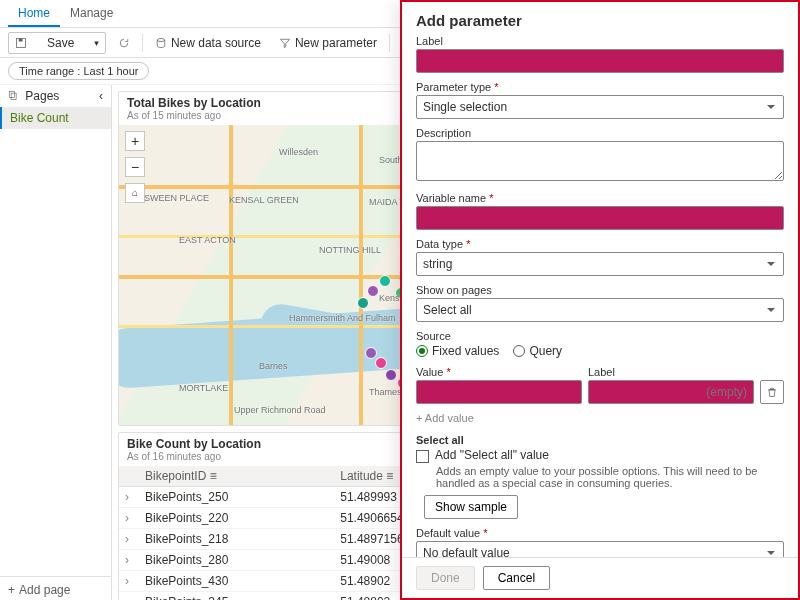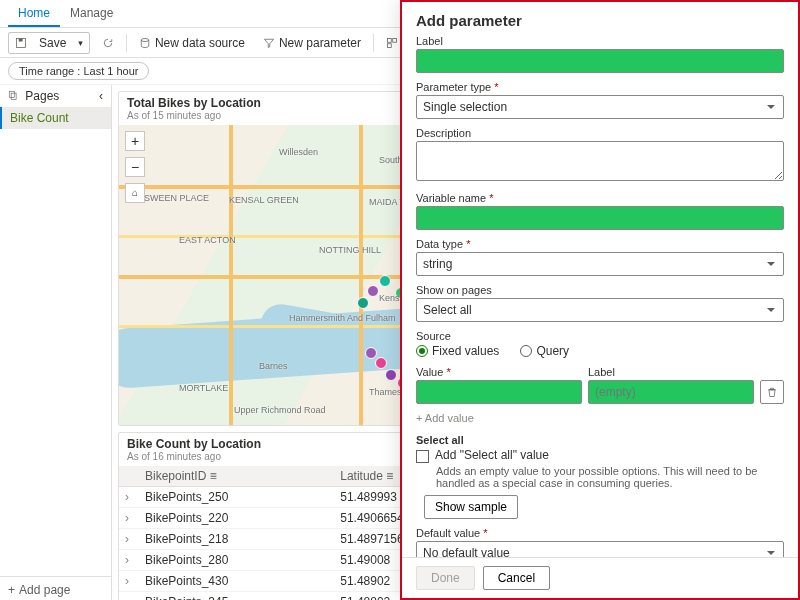--- a/index.html
+++ b/index.html
@@ -5,21 +5,21 @@
   * { box-sizing: border-box; margin: 0; padding: 0; font-family: "Segoe UI", Arial, sans-serif; font-size: 12px; }
   body { background: #fff; color: #323130; width: 800px; height: 600px; overflow: hidden; position: relative; }
 
   
   .tabs { border-bottom: 1px solid #e1dfdd; display: flex; padding: 0 8px; height: 28px; }
   .tab { padding: 6px 10px; cursor: pointer; color: #605e5c; }
   .tab.active { color: #0078d4; border-bottom: 2px solid #0078d4; }
 
   
   .toolbar { display: flex; align-items: center; gap: 6px; padding: 4px 8px; border-bottom: 1px solid #e1dfdd; height: 30px; }
-  .tbtn { display: inline-flex; align-items: center; gap: 12px; padding: 3px 6px; border: 1px solid #c8c6c4; border-radius: 2px; background: #fff; cursor: pointer; color: #323130; }
+  .tbtn { display: inline-flex; align-items: center; gap: 20px; padding: 3px 6px; border: 1px solid #c8c6c4; border-radius: 2px; background: #fff; cursor: pointer; color: #323130; }
   .tlink { display: inline-flex; align-items: center; gap: 4px; padding: 3px 6px; cursor: pointer; color: #323130; }
   .sep { width: 1px; height: 18px; background: #e1dfdd; }
   .icon { display: inline-block; width: 12px; height: 12px; }
 
   
   .chip-row { padding: 4px 8px; border-bottom: 1px solid #f3f2f1; }
   .chip { display: inline-block; border: 1px solid #c8c6c4; border-radius: 10px; padding: 2px 10px; font-size: 11px; cursor: pointer; }
 
   
   .body { display: flex; height: calc(600px - 28px - 30px - 24px); }
@@ -54,25 +54,25 @@
   .table th { text-align: left; padding: 3px 6px; background: #f3f2f1; color: #605e5c; font-weight: 400; border-bottom: 1px solid #e1dfdd; }
   .table td { padding: 3px 6px; border-bottom: 1px solid #f3f2f1; }
   .expander { color: #8a8886; padding-right: 4px; }
 
   
   .panel { position: absolute; top: 0; right: 0; width: 400px; height: 600px; background: #fff; border: 2px solid #d0021b; box-shadow: -4px 0 16px rgba(0,0,0,0.1); padding: 10px 14px; overflow: auto; font-size: 12px; }
   .panel h2 { font-size: 15px; font-weight: 600; margin-bottom: 6px; }
   .f { margin-bottom: 8px; }
   .flabel { font-size: 11px; color: #323130; display: block; margin-bottom: 2px; }
   .req::after { content: " *"; color: #a80000; }
-  .ftext { width: 100%; padding: 4px 6px; border: 1px solid #8a8886; border-radius: 2px; font-size: 12px; background: #22c55e; }
+  .ftext { width: 100%; padding: 4px 6px; border: 1px solid #8a8886; border-radius: 2px; font-size: 12px; background: #be185d; text-align: right; }
   .fselect { width: 100%; padding: 4px 6px; border: 1px solid #8a8886; border-radius: 2px; background: #fff; position: relative; }
   .fselect::after { content: ""; position: absolute; right: 8px; top: 9px; border: 4px solid transparent; border-top-color: #605e5c; }
   .ftextarea { width: 100%; height: 40px; padding: 4px 6px; border: 1px solid #8a8886; border-radius: 2px; resize: vertical; }
-  .radio-row { display: flex; gap: 21px; align-items: center; margin-top: 2px; }
+  .radio-row { display: flex; gap: 14px; align-items: center; margin-top: 2px; }
   .radio { display: flex; align-items: center; gap: 4px; cursor: pointer; }
   .rdot { width: 12px; height: 12px; border: 1px solid #605e5c; border-radius: 50%; display: inline-flex; align-items: center; justify-content: center; }
   .rdot.sel::after { content: ""; width: 6px; height: 6px; background: #107c10; border-radius: 50%; }
   .rdot.sel { border-color: #107c10; }
   .vrow { display: flex; gap: 6px; align-items: flex-end; }
   .vcol { flex: 1; }
   .trash { width: 24px; height: 24px; border: 1px solid #8a8886; border-radius: 2px; display: flex; align-items: center; justify-content: center; cursor: pointer; }
   .addv { color: #8a8886; font-size: 11px; margin-top: 4px; cursor: pointer; }
   .cb-row { display: flex; align-items: flex-start; gap: 6px; }
   .cb { width: 13px; height: 13px; border: 1px solid #605e5c; margin-top: 2px; }

